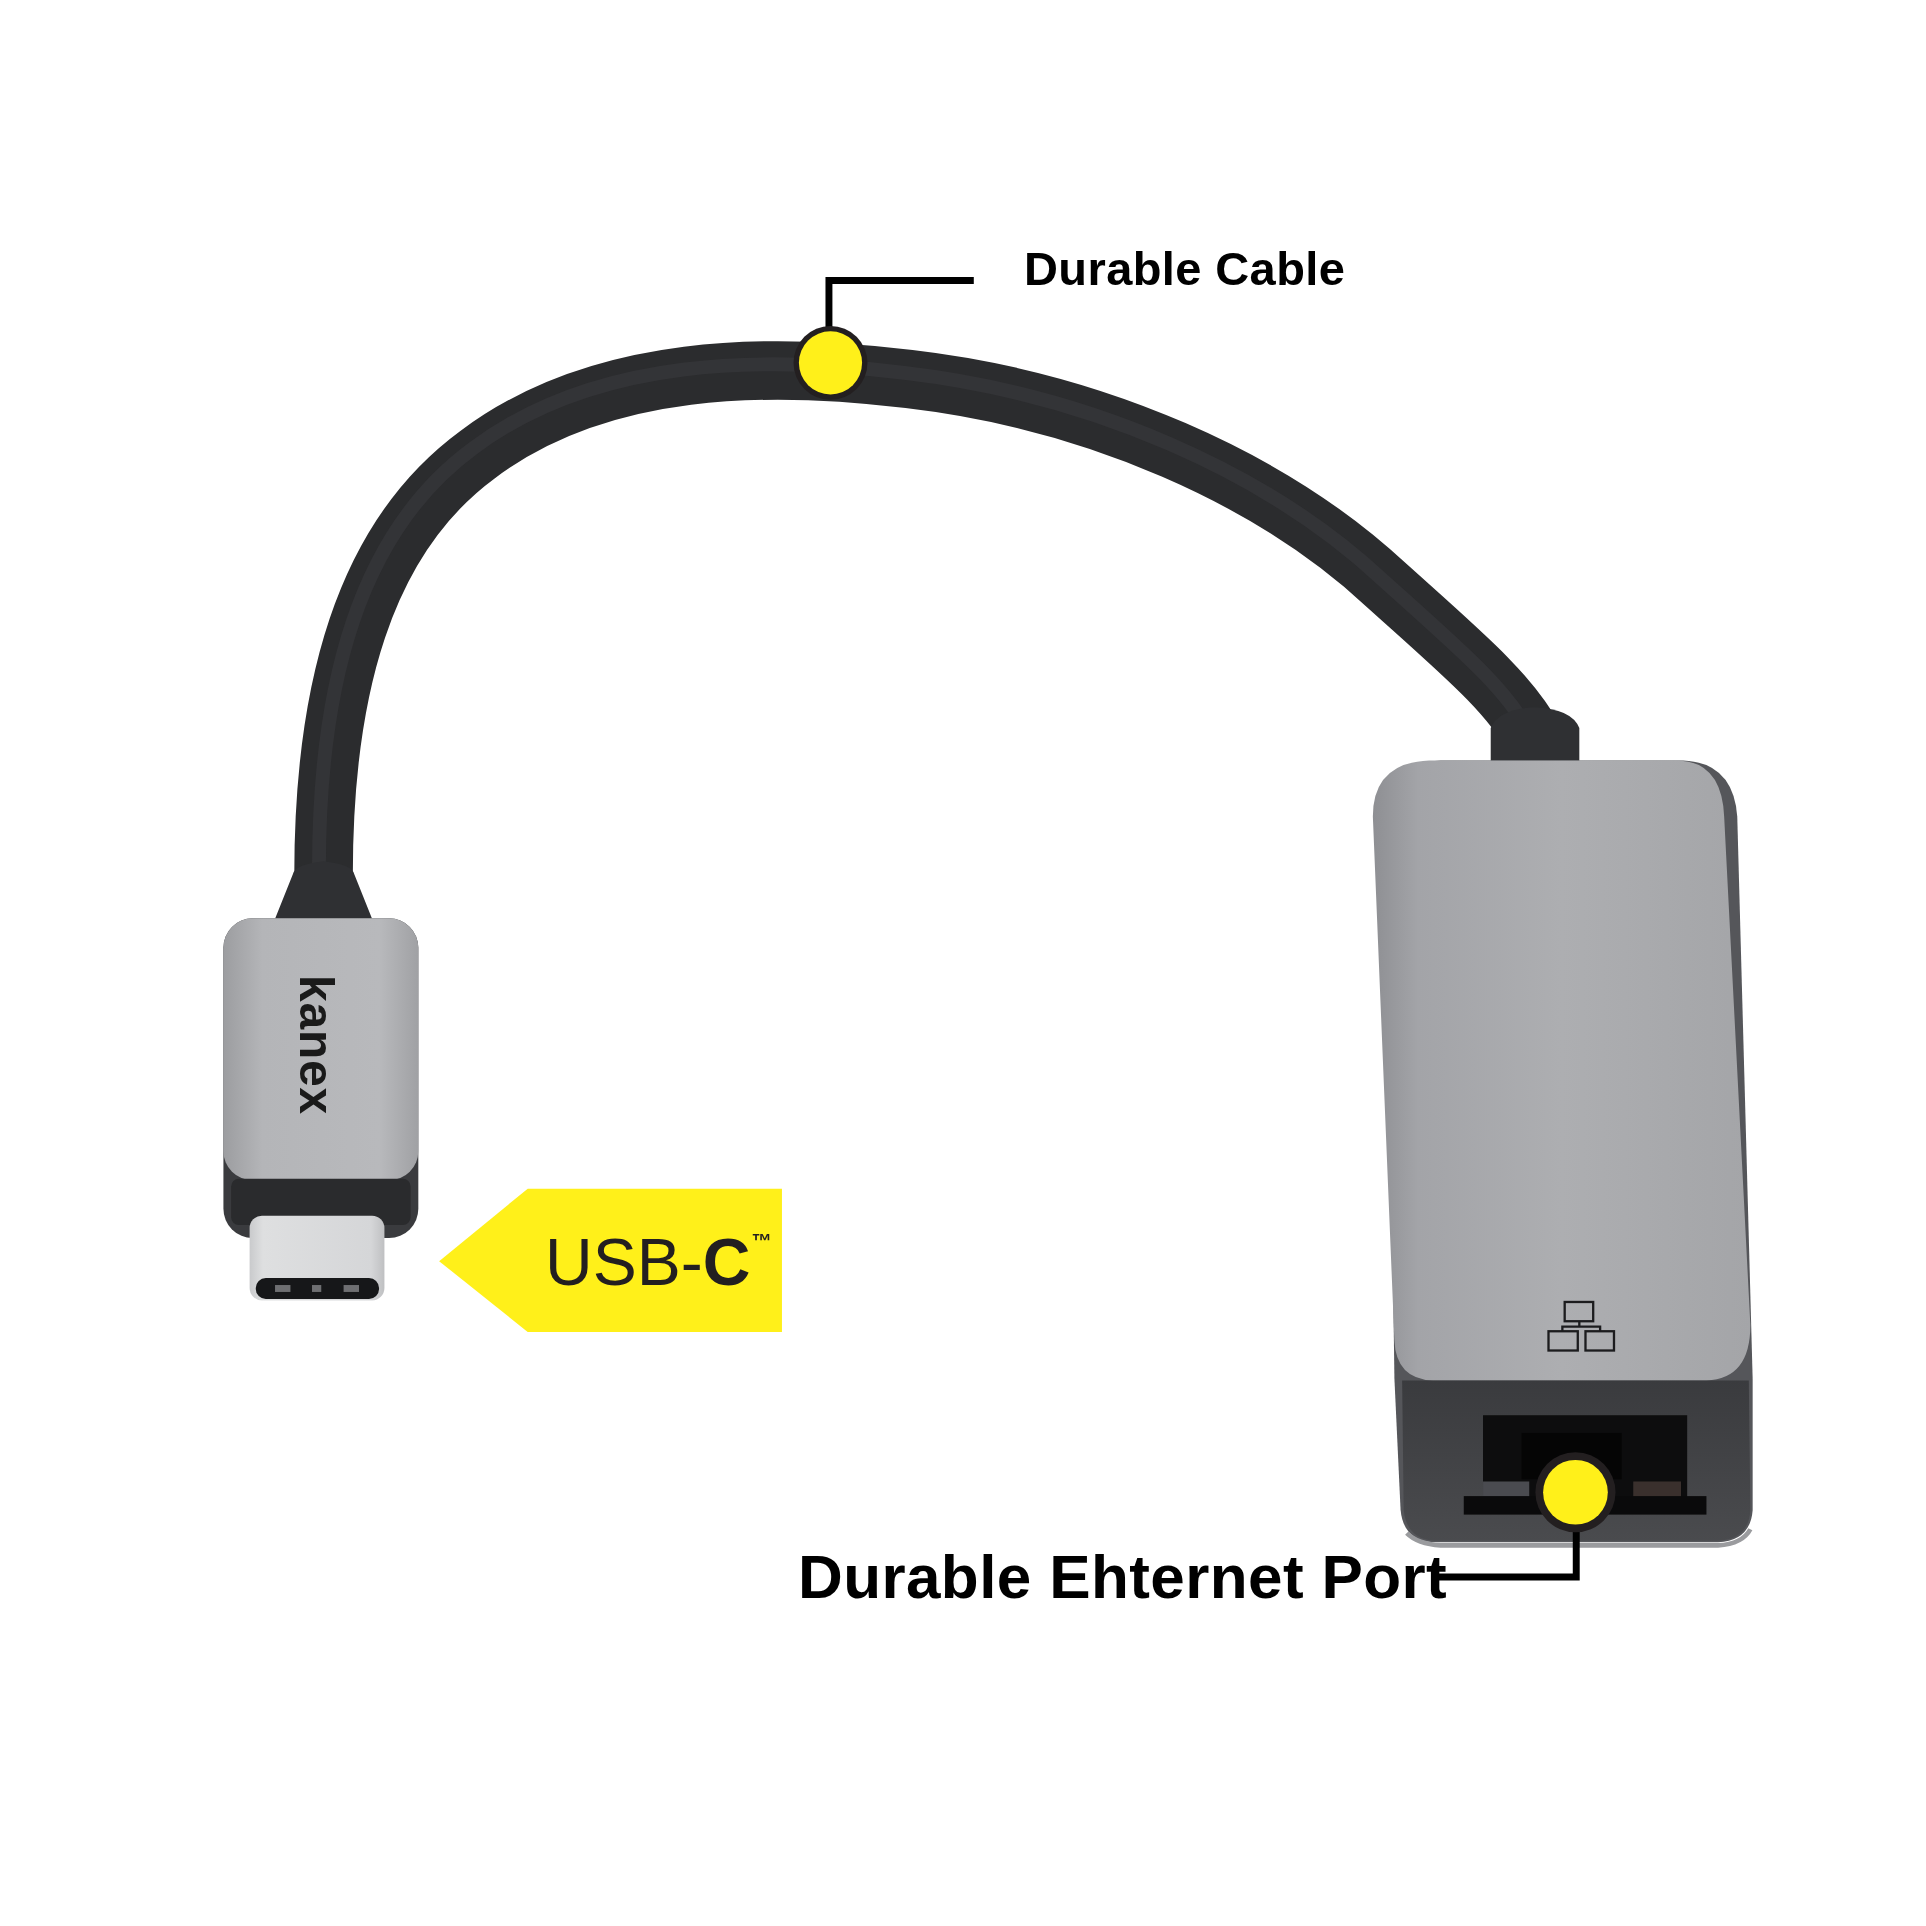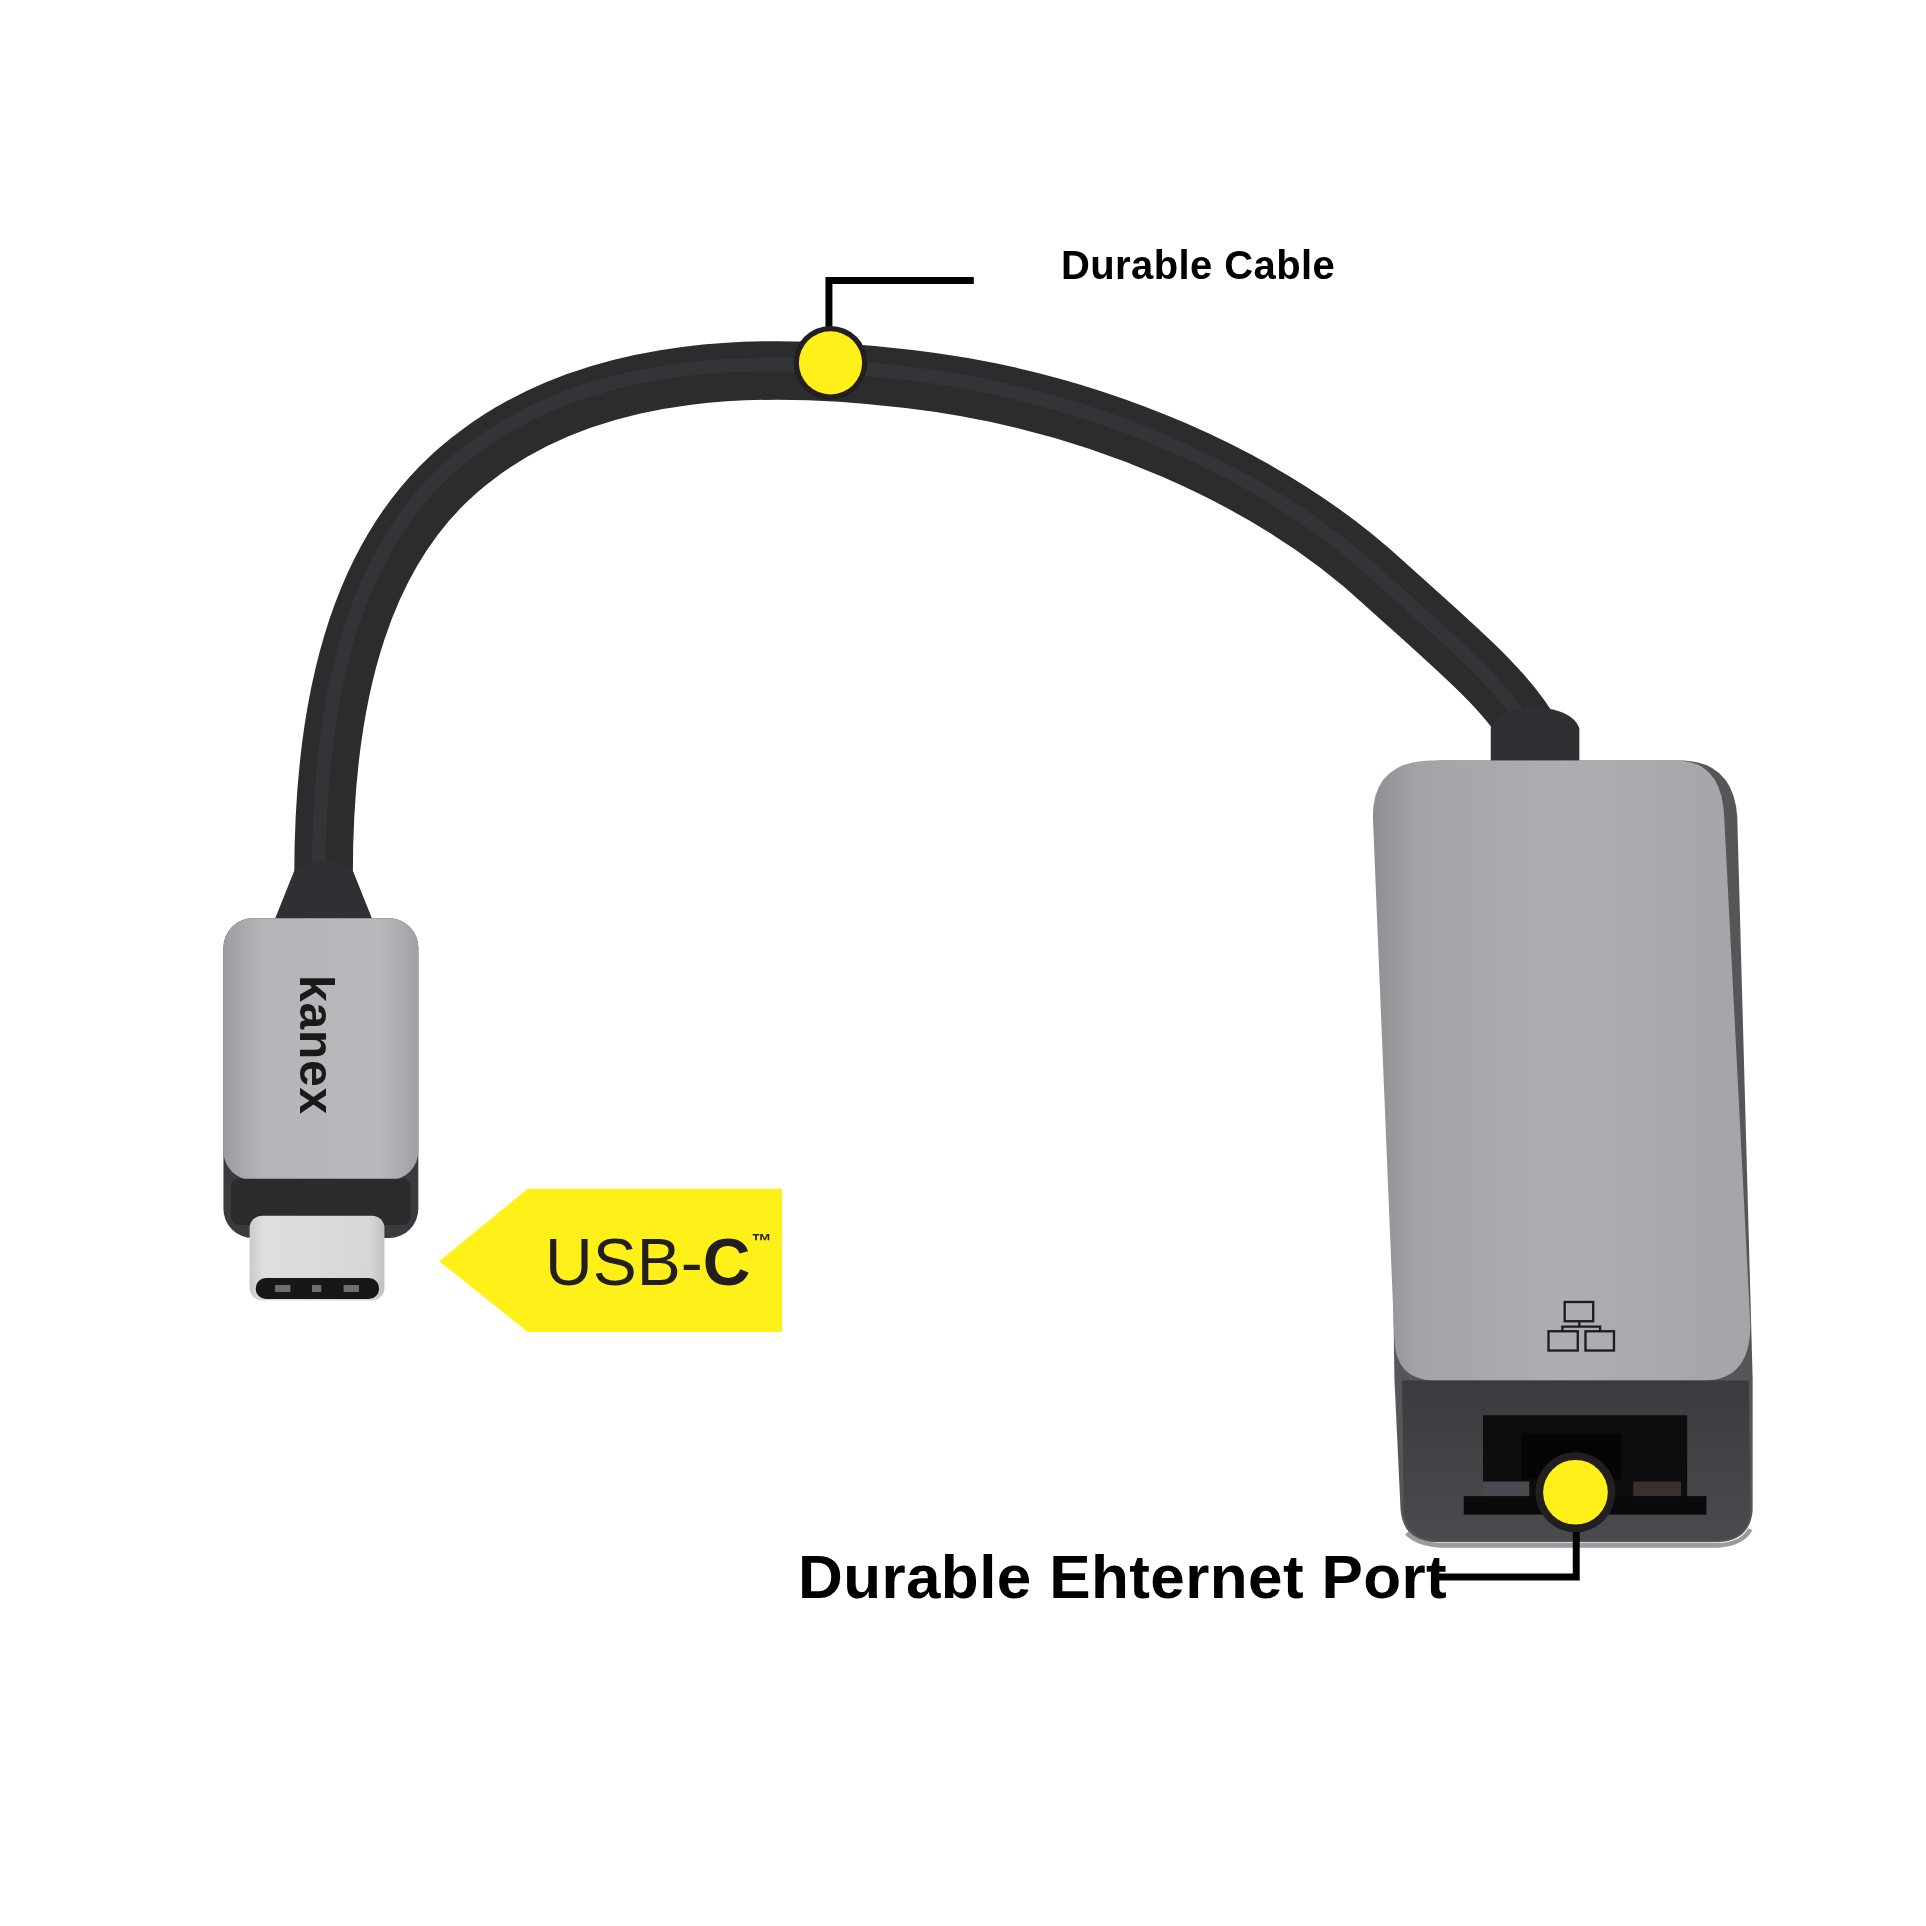--- a/index.html
+++ b/index.html
@@ -2,21 +2,21 @@
 <html style="font-size:12.3px"><head>
 <meta charset="utf-8">
 <style>
   html, body { margin: 0; padding: 0; background: #ffffff; }
   body { width: 1926px; height: 1926px; position: relative; overflow: hidden; font-family: "Liberation Sans", sans-serif; }
   svg.scene { position: absolute; left: 0; top: 0; }
   .callout-label {
     position: absolute; font-family: "Liberation Sans", sans-serif; font-weight: 700;
     color: #000000; white-space: nowrap; line-height: 1; letter-spacing: 0.4px;
   }
-  #label-durable { left: 1061px; top: 245px; font-size: 40px; }
+  #label-durable { left: 1024px; top: 245px; font-size: 47px; }
   #label-ethernet { left: 798px; top: 1546px; font-size: 62px; }
   .usbc-tag {
     position: absolute; left: 439px; top: 1189px; width: 343px; height: 120px;
   }
   .usbc-tag-text {
     position: absolute; left: 106px; top: 40px; font-size: 66px; line-height: 1;
     color: #231f20; white-space: nowrap; font-family: "Liberation Sans", sans-serif;
   }
   .usbc-tag-text .bold { font-weight: 700; }
   .usbc-tag-text sup { font-size: 20px; font-weight: 700; vertical-align: top; position: relative; top: 1.5px; margin-left: 1.5px; }

